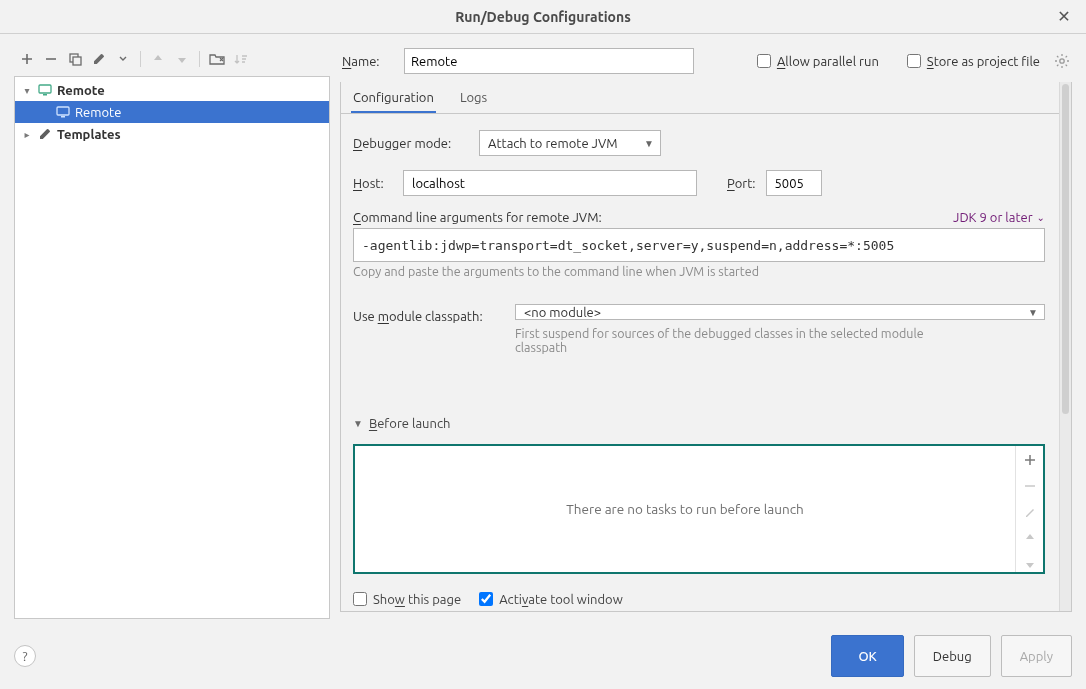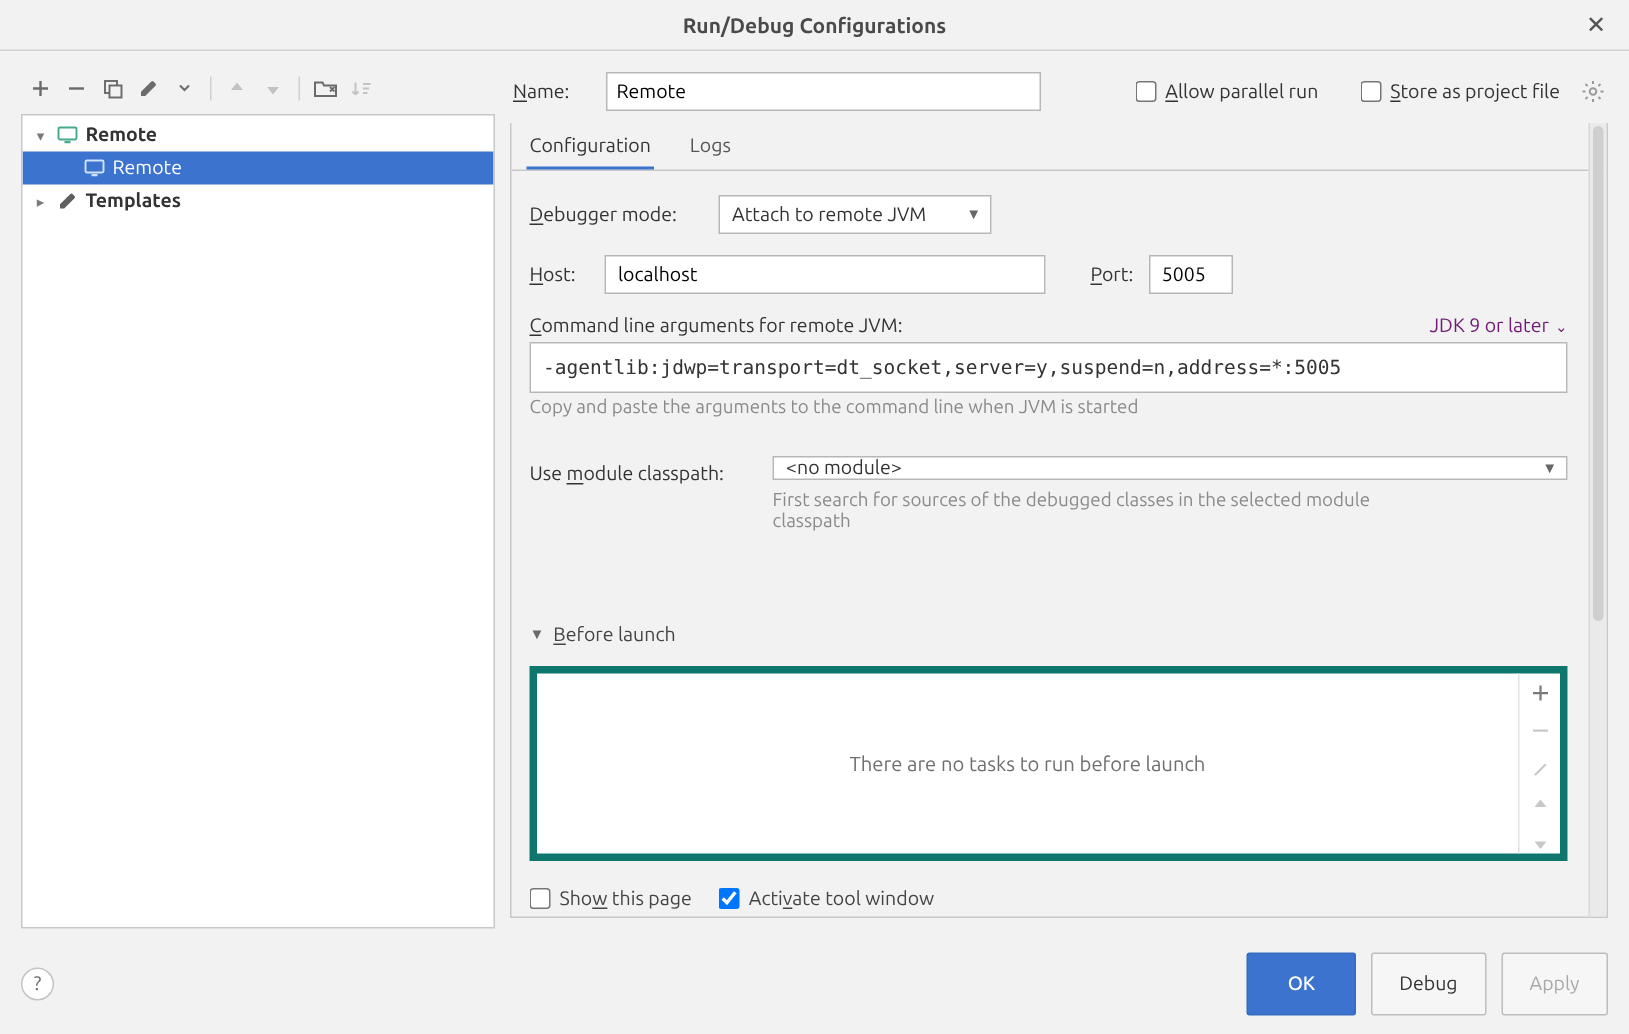--- a/index.html
+++ b/index.html
@@ -47,21 +47,21 @@
 .select .caret { position:absolute; right:6px; font-size:10px; color:#666; }
 .tinput { height:26px; border:1px solid #b7b7b7; background:#fff; padding:0 8px; }
 .linklike { color:#701a75; cursor:pointer; display:flex; align-items:center; gap:4px;}
 .hint { color:#8a8a8a; font-size:12.5px; }
 .cmdline { width:100%; height:34px; border:1px solid #b7b7b7; background:#fff; padding:6px 8px; font-family:"DejaVu Sans Mono", Consolas, monospace; font-size:13px; color:#333; }
 
 .gap { height:34px; }
 
 .before-header { display:flex; align-items:center; gap:6px; color:#444; }
 .before-header .tri { font-size:10px; color:#6b6b6b;}
-.before-box { border:5px solid #0f766e; background:#fff; height:130px; display:flex; position:relative; }
+.before-box { border:2px solid #0f766e; background:#fff; height:130px; display:flex; position:relative; }
 .before-box .msg { flex:1; display:flex; align-items:center; justify-content:center; color:#6f6f6f; font-size:13.5px; }
 .before-tools { width:28px; border-left:1px solid #e2e2e2; display:flex; flex-direction:column; align-items:center; padding-top:6px; gap:10px; color:#8c8c8c; }
 .before-tools .ti { height:18px; display:flex; align-items:center; justify-content:center; width:100%; }
 .before-tools .ti.disabled { color:#c8c8c8; }
 
 .bottom-checks { display:flex; align-items:center; gap:18px; color:#444; margin-top:4px;}
 .clip-fade { position:relative; }
 
 .footer { display:flex; align-items:center; padding:8px 14px 12px 14px; gap:10px; }
 .footer .help { width:22px; height:22px; border:1px solid #c4c4c4; border-radius:11px; display:flex; align-items:center; justify-content:center; color:#666; background:#fff;}
@@ -225,21 +225,21 @@
             <div class="hint" style="margin-top:2px">Copy and paste the arguments to the command line when JVM is started</div>
           </div>
 
           <div class="formrow" style="align-items:flex-start; margin-top:12px">
             <label style="width:152px; padding-top:5px">Use <span class="u">m</span>odule classpath:</label>
             <div style="flex:1; display:flex; flex-direction:column; gap:6px">
               <div class="select" style="flex:1">
                 <span>&lt;no module&gt;</span>
                 <span class="caret">▼</span>
               </div>
-              <div class="hint" style="max-width:430px">First search for sources of the debugged classes in the selected module classpath</div>
+              <div class="hint" style="max-width:430px">First suspend for sources of the debugged classes in the selected module classpath</div>
             </div>
           </div>
 
           <div class="gap"></div>
 
           <div class="before-header">
             <span class="tri">▼</span>
             <span><span class="u">B</span>efore launch</span>
           </div>
           <div class="before-box">

